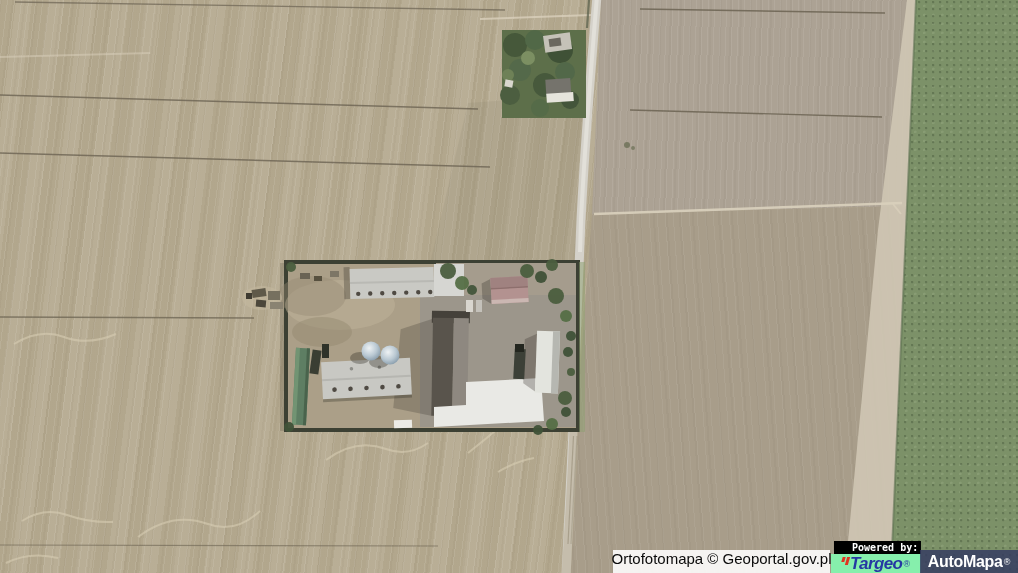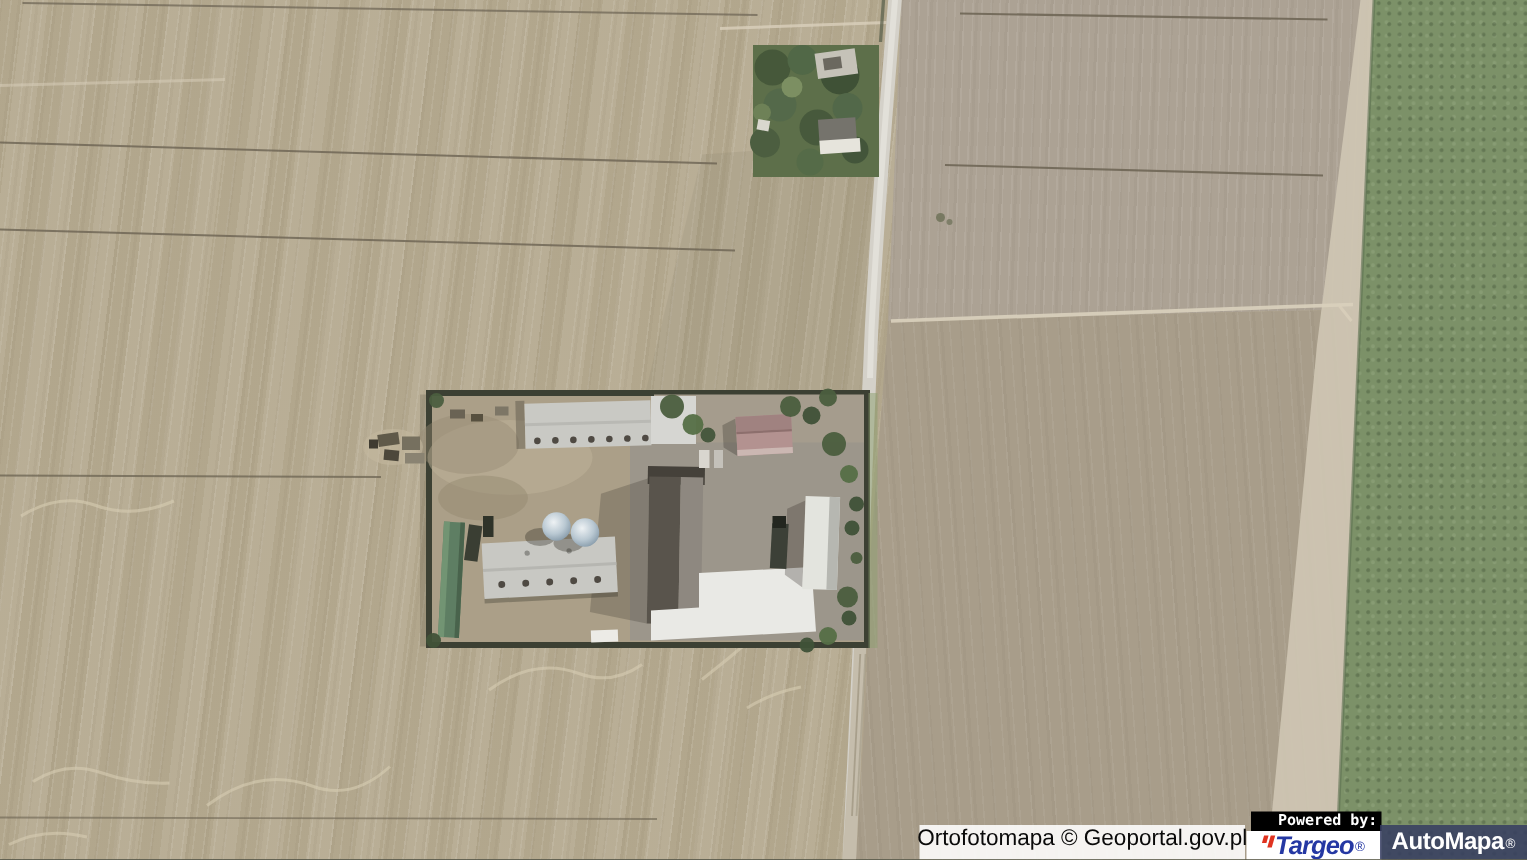--- a/index.html
+++ b/index.html
@@ -58,21 +58,21 @@
   }
   .powered{
     position:absolute;left:834px;top:541px;width:87px;height:13px;
     background:#000;color:#fff;
     font-family:"DejaVu Sans Mono",monospace;font-size:10px;font-weight:bold;
     display:flex;align-items:center;padding-left:18px;box-sizing:border-box;
     letter-spacing:0px;white-space:nowrap;
   }
   .targeo{
     position:absolute;left:831px;top:554px;width:90px;height:19px;
-    background:#ffffff;display:flex;align-items:center;justify-content:center;
+    background:#86efac;display:flex;align-items:center;justify-content:center;
     cursor:pointer;
   }
   .targeo .word{
     font-weight:bold;font-style:italic;font-size:17px;line-height:17px;
     color:#2538a3;letter-spacing:-0.6px;
   }
   .targeo sup{font-size:9px;color:#2538a3;font-style:normal;margin-left:1px;line-height:8px;}
   .t-mark{display:inline-flex;align-items:flex-start;gap:1px;margin-right:1px;transform:translateY(-3px);}
   .t-mark i{display:block;background:#e03320;transform:skewX(-16deg);}
   .t-mark .tm1{width:3px;height:5px;}

